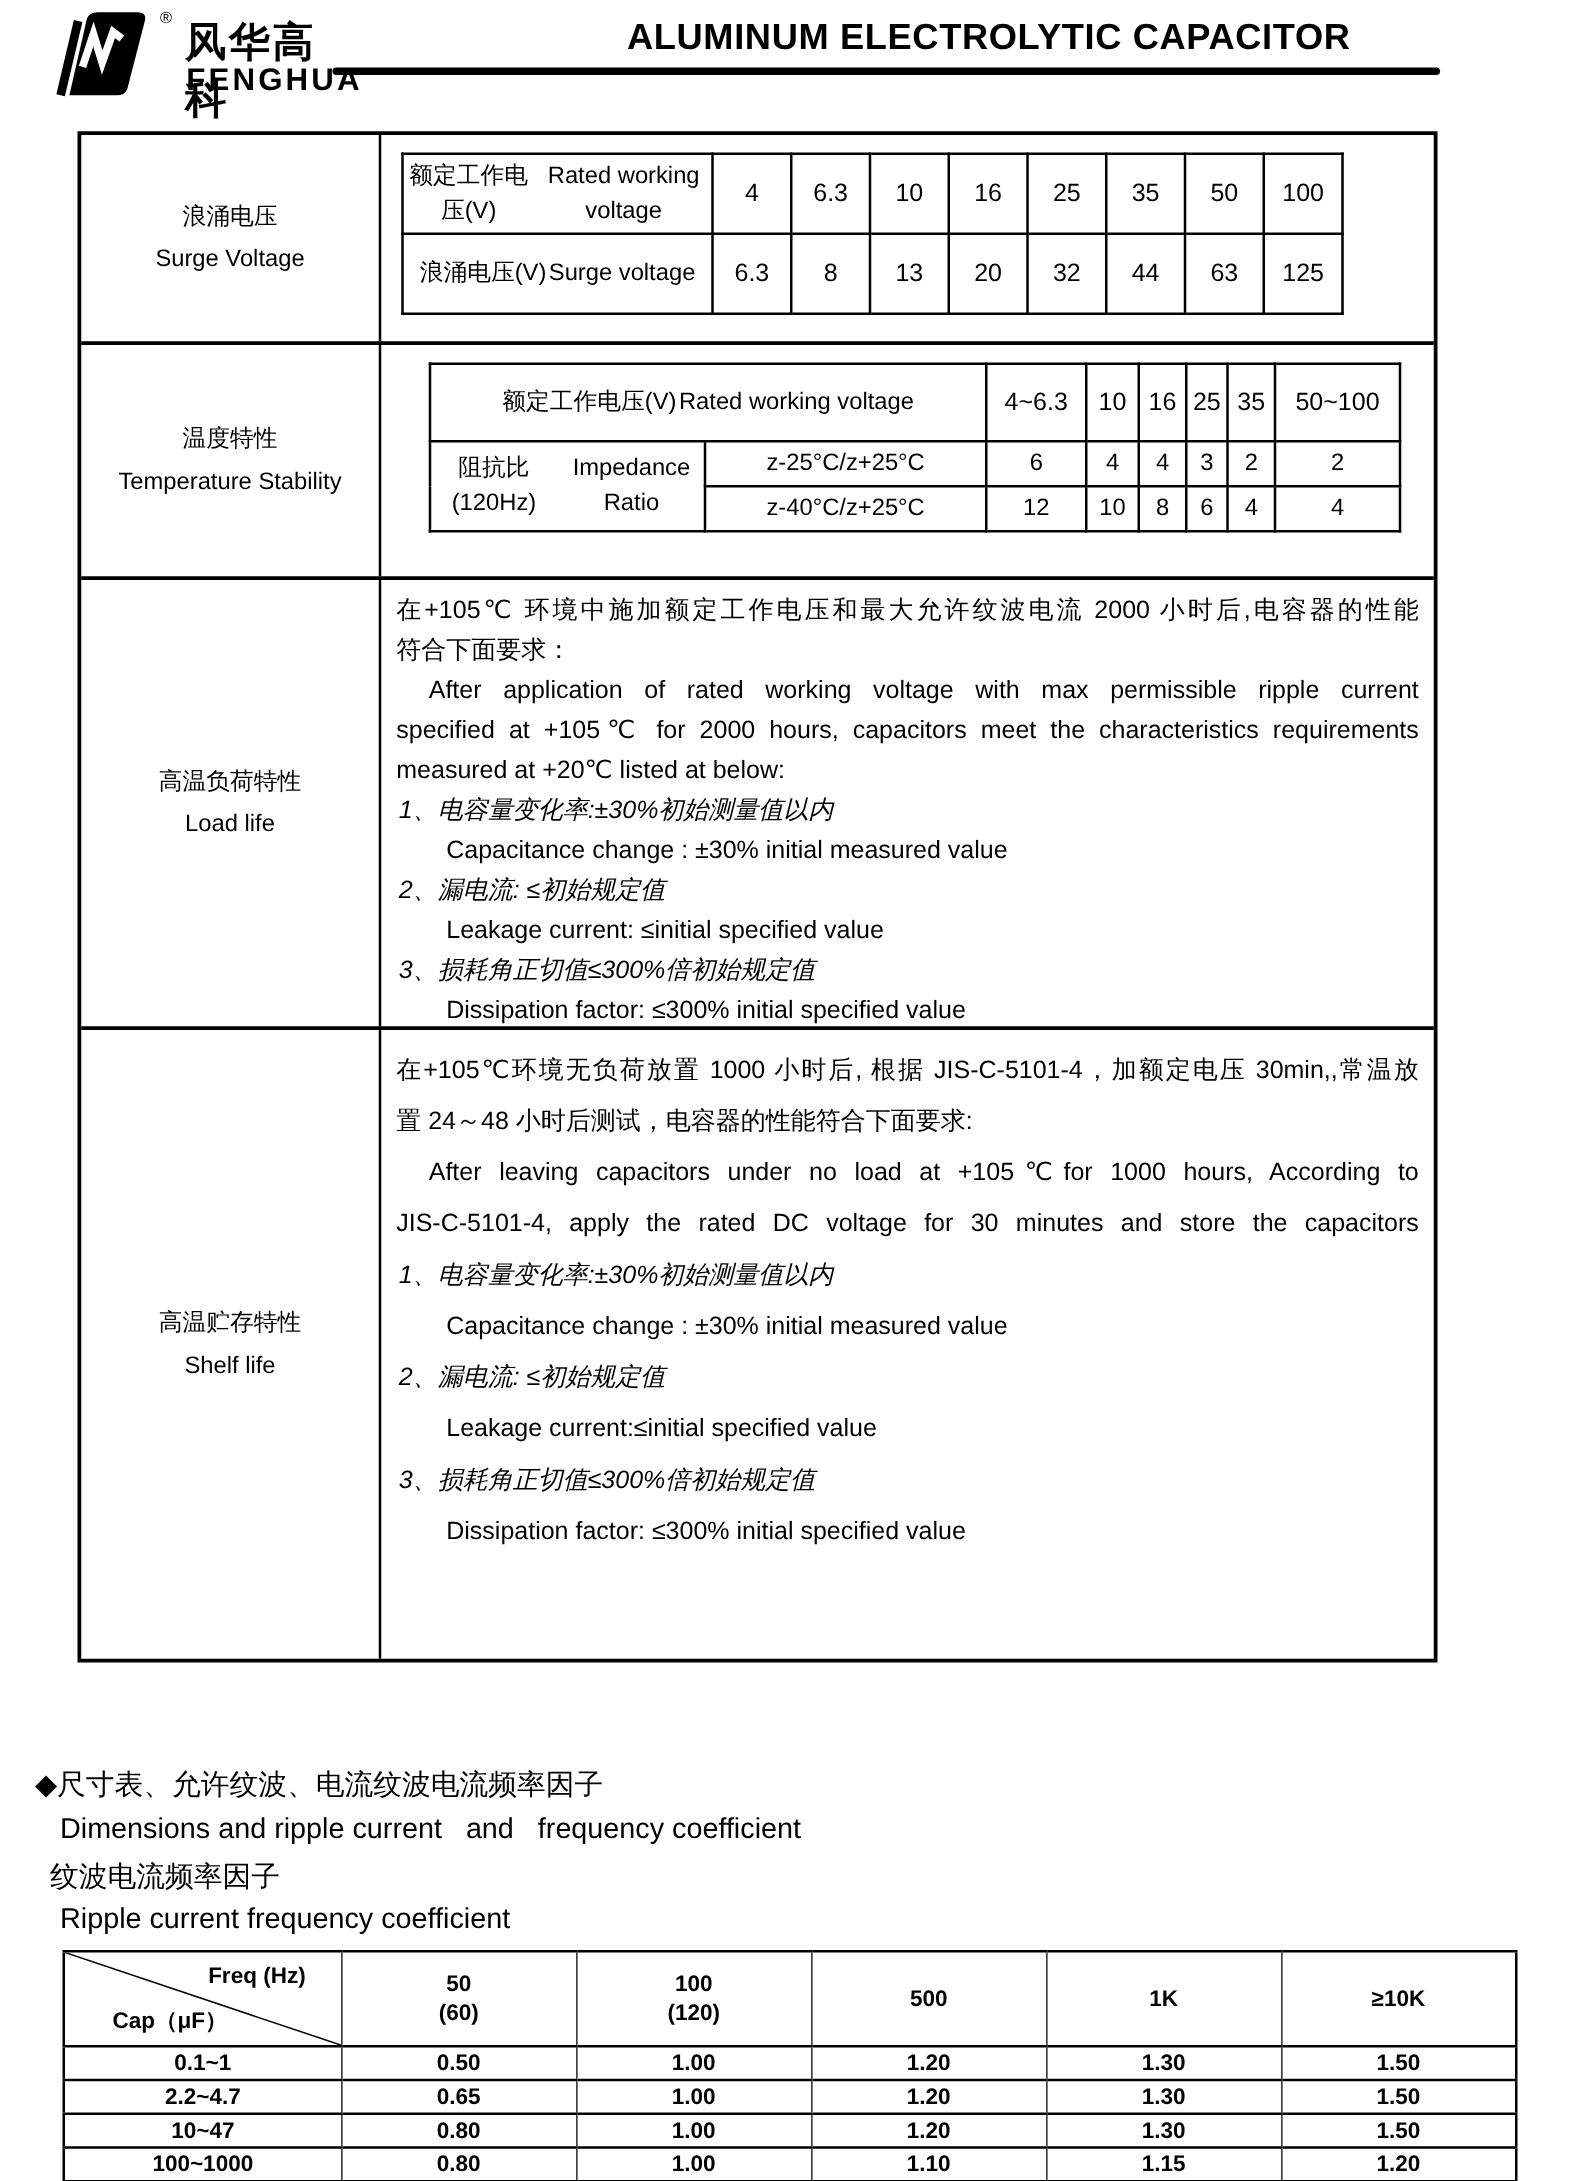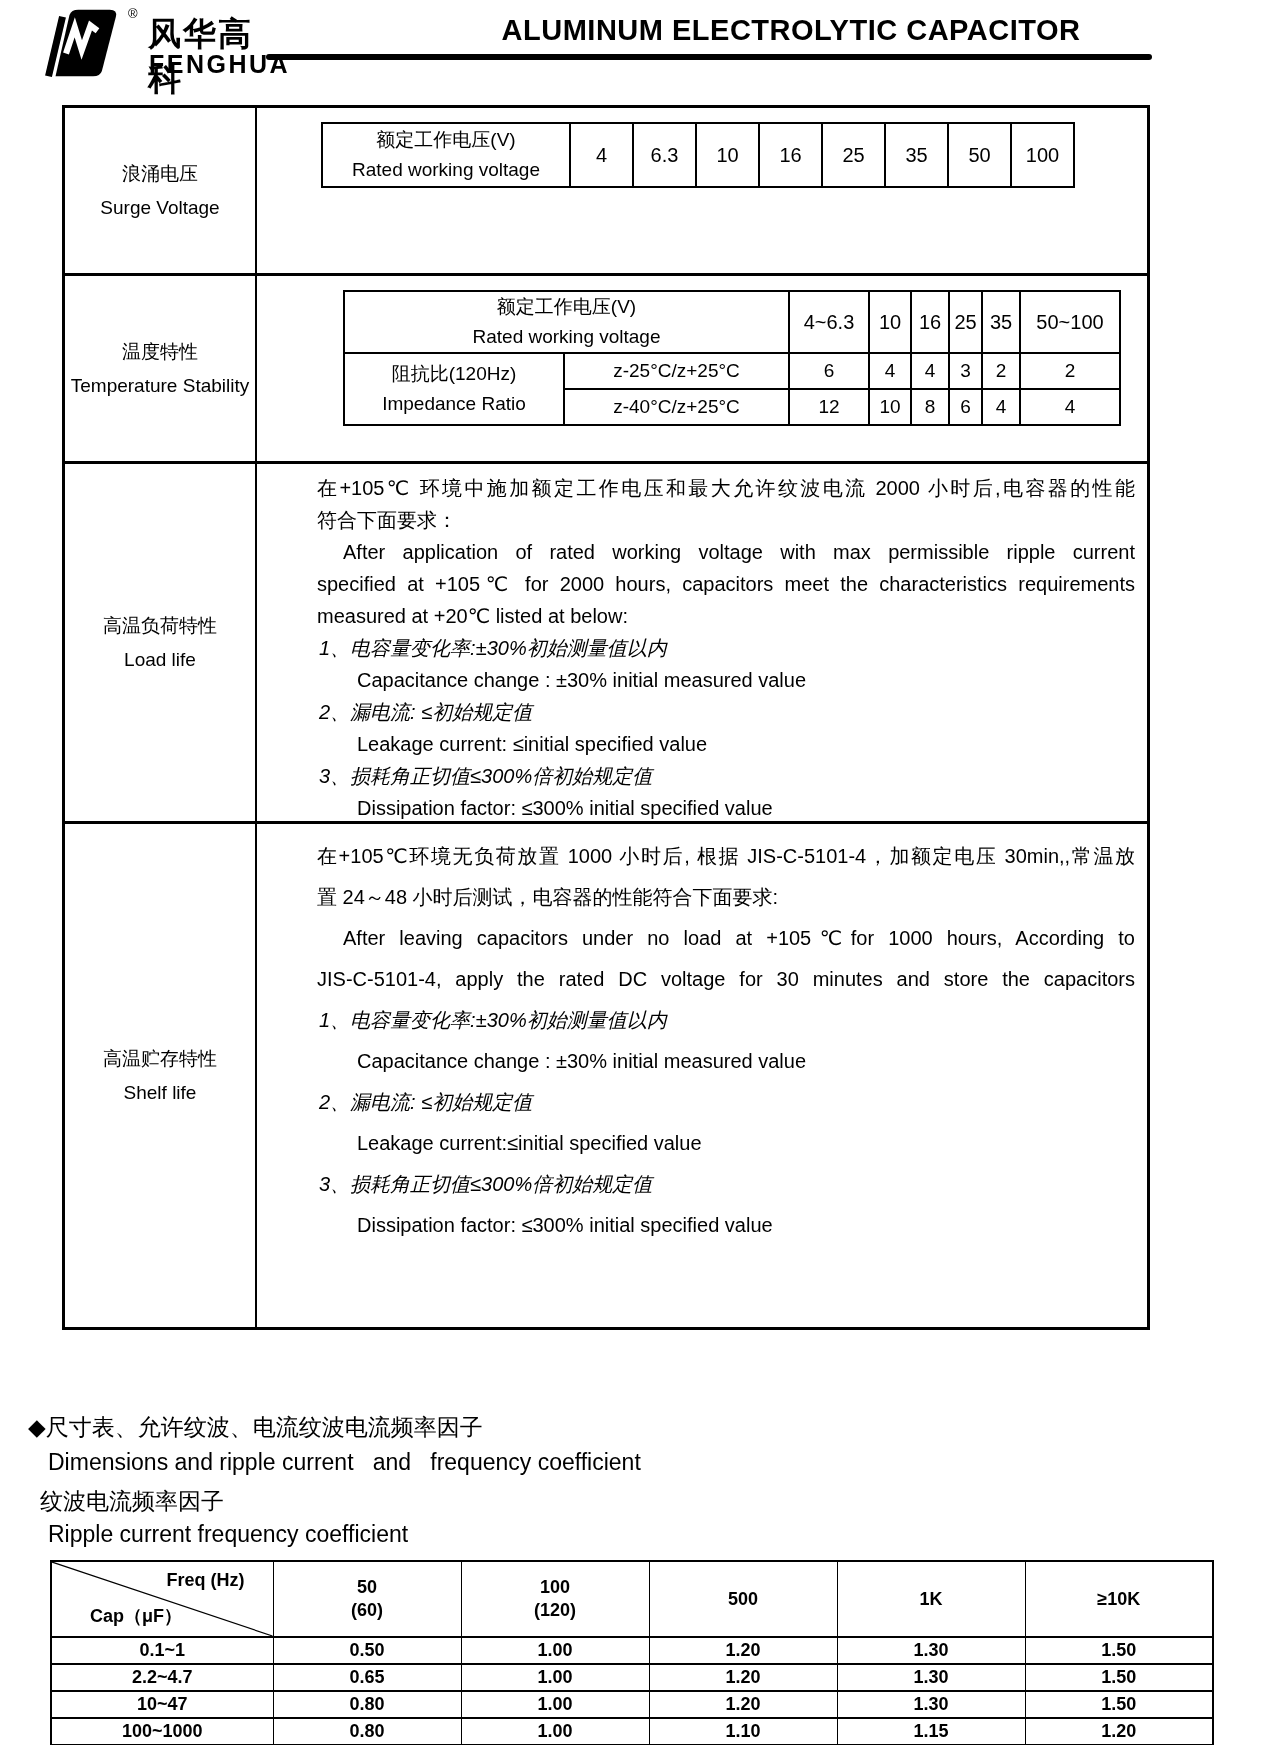--- a/index.html
+++ b/index.html
@@ -19,28 +19,28 @@
   .header-rule { position:absolute; left:266px; top:54px; width:886px; height:6px; background:#000; border-radius:3px; }
 
   
   .main-table { position:absolute; left:62px; top:105px; width:1088px; height:1225px; border:3px solid #000; }
   .mrow { position:absolute; left:0; width:100%; }
   .mrow.r2,.mrow.r3,.mrow.r4 { border-top:3px solid #000; }
   .r1 { top:0;      height:165px; }
   .r2 { top:165px;  height:188px; }
   .r3 { top:353px;  height:360px; }
   .r4 { top:713px;  height:506px; }
-  .mlabel { position:absolute; left:0; top:0; bottom:0; width:192px; border-right:2px solid #000;
+  .mlabel { position:absolute; left:0; top:0; bottom:0; width:240px; border-right:2px solid #000;
             display:flex; flex-direction:column; align-items:center; justify-content:center; gap:5px;
             font-size:19px; line-height:29px; text-align:center; }
   .mcontent { position:absolute; left:242px; top:0; right:0; bottom:0; }
 
   table { border-collapse:collapse; table-layout:fixed; }
   .inner td { border:2px solid #000; text-align:center; font-size:20px; padding:0; }
-  .vstack { display:flex; flex-direction:column; align-items:center; justify-content:center; height:100%; gap:2px; font-size:19px; line-height:28px; }
+  .vstack { display:flex; flex-direction:row; align-items:center; justify-content:center; height:100%; gap:2px; font-size:19px; line-height:28px; }
 
   .surge-table { position:absolute; left:14px; top:14px; }
   .surge-table td { height:64px; }
   .temp-table  { position:absolute; left:36px; top:14px; }
   .temp-table .hdr td { height:62px; }
   .temp-table .drow td { height:36px; font-size:19px; }
 
   
   .life-text { position:absolute; left:10px; right:12px; top:0; bottom:0; font-size:20px; }
   .r3 .life-text { padding-top:8px; }
@@ -115,20 +115,36 @@
               </div>
             </td>
             <td>4</td>
             <td>6.3</td>
             <td>10</td>
             <td>16</td>
             <td>25</td>
             <td>35</td>
             <td>50</td>
             <td>100</td>
+          </tr>
+          <tr>
+            <td>
+              <div class="vstack">
+                <div>浪涌电压(V)</div>
+                <div>Surge voltage</div>
+              </div>
+            </td>
+            <td>6.3</td>
+            <td>8</td>
+            <td>13</td>
+            <td>20</td>
+            <td>32</td>
+            <td>44</td>
+            <td>63</td>
+            <td>125</td>
           </tr>
         </tbody>
           </table>
       </div>
     </div>
 
     <div class="mrow r2">
       <div class="mlabel">
         <div>温度特性</div>
         <div>Temperature Stability</div>

